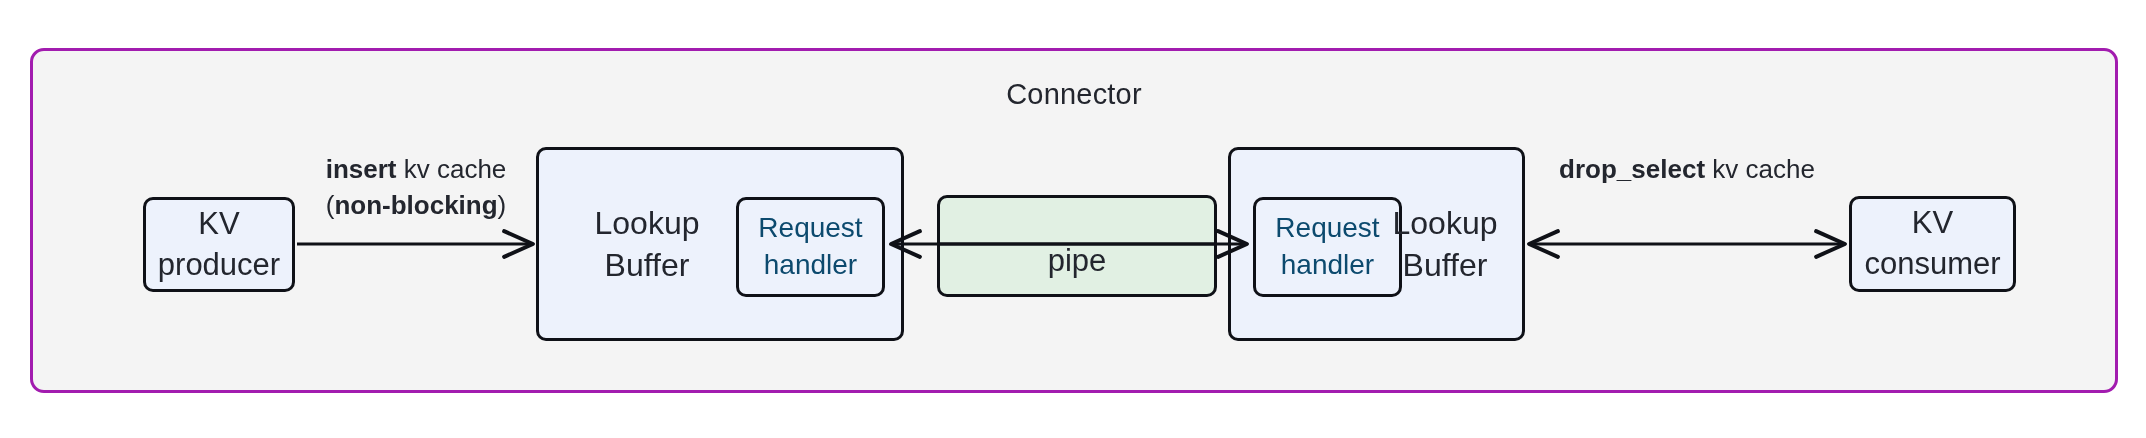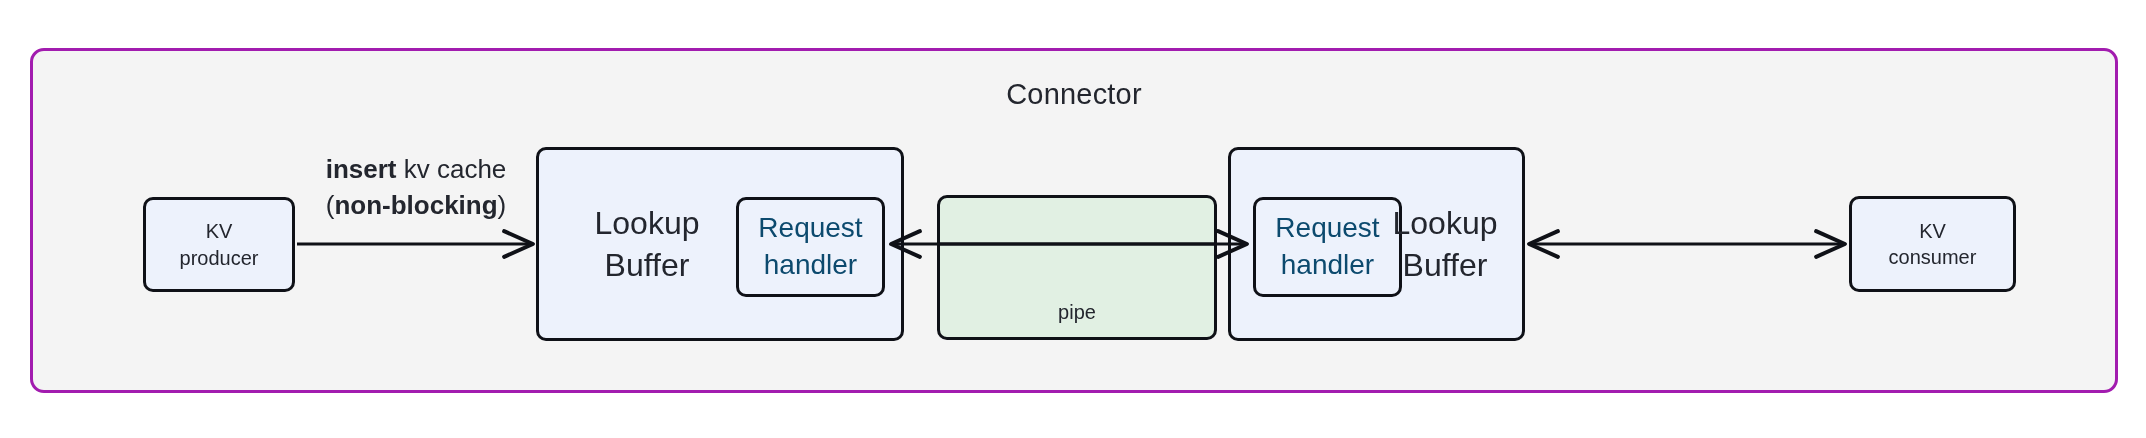--- a/index.html
+++ b/index.html
@@ -45,21 +45,21 @@
   .node {
     position: absolute;
     box-sizing: border-box;
     display: flex;
     flex-direction: column;
     align-items: center;
     justify-content: center;
     border: 3px solid #0f1117;
     border-radius: 10px;
     color: #23262e;
-    font-size: 20px;
+    font-size: 31px;
     line-height: 1.32;
     text-align: center;
     white-space: pre-line;
   }
   .node.blue   { background: #edf2fc; }
   .node.green  { background: #e1f0e3; }
 
   
   #kv-producer  { left: 143px;  top: 197px; width: 152px; height: 95px; }
   #kv-consumer  { left: 1849px; top: 196px; width: 167px; height: 96px; }
@@ -108,21 +108,21 @@
     height: 100px;
   }
   #lookup-buffer-left  .req-handler { right: 16px; width: 149px; }
   #lookup-buffer-right .req-handler { left: 22px;  width: 149px; }
 
   
   #pipe {
     left: 937px;
     top: 195px;
     width: 280px;
-    height: 145px;
+    height: 102px;
     justify-content: flex-end;
     padding-bottom: 12px;
   }
 
   
   #arrow-layer {
     position: absolute;
     left: 0;
     top: 0;
     width: 2146px;
@@ -191,15 +191,16 @@
 
     <line x1="1531" y1="244" x2="1843" y2="244" stroke="#0f1117" stroke-width="3.2" marker-start="url(#arrow-start)" marker-end="url(#arrow-end)"></line>
   </svg>
 
   <div class="edge-label" id="label-insert">
     <div><span class="b">insert</span><span> kv cache</span></div>
     <div><span>(</span><span class="b">non-blocking</span><span>)</span></div>
   </div>
 
   <div class="edge-label" id="label-drop-select">
+    <div><span class="b">drop_select</span><span> kv cache</span></div>
   </div>
 
 </div>
 
 </body></html>

